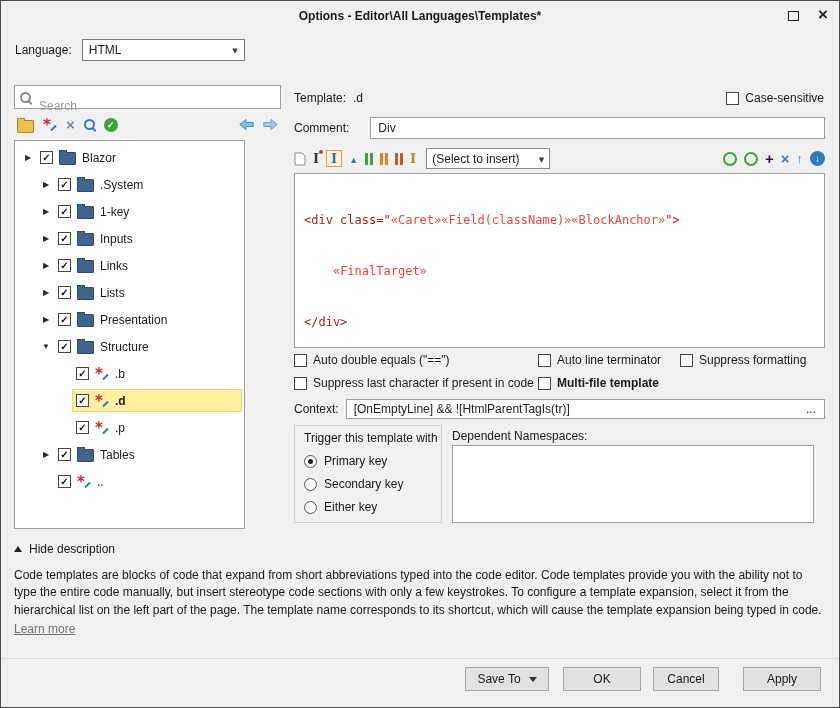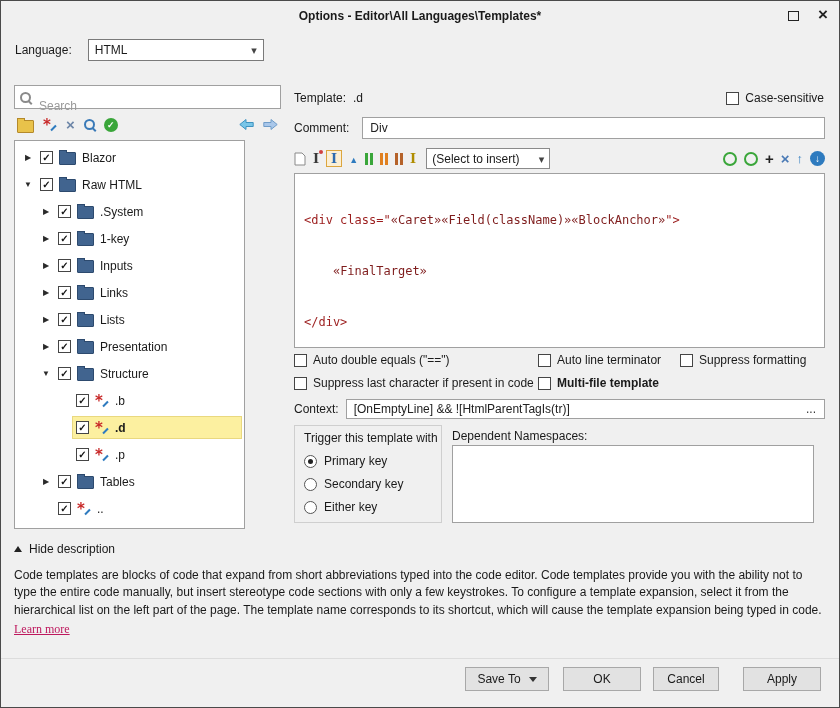--- a/index.html
+++ b/index.html
@@ -11,22 +11,22 @@
   }
   
   .titlebar{height:30px; line-height:30px; text-align:center; font-weight:700; position:relative;}
   .win-btn{position:absolute; top:0; width:28px; height:30px; display:flex; align-items:center; justify-content:center;}
   .win-btn.max{right:32px;}
   .win-btn.close{right:2px;}
   .max-glyph{width:9px; height:8px; border:1px solid #222; display:inline-block;}
   .close-glyph::before{content:"×"; font-size:17px; color:#222; line-height:1;}
   
   .lang-row{position:absolute; top:38px; left:14px; display:flex; align-items:center; gap:10px;}
-  .dropdown{width:176px; height:22px; border:1px solid #7a7a7a; background:#fff; display:flex;
-    align-items:center; justify-content:space-between; padding:0 6px; box-sizing:border-box;margin-left:6px;}
+  .dropdown{width:163px; height:22px; border:1px solid #7a7a7a; background:#fff; display:flex;
+    align-items:center; justify-content:space-between; padding:0 6px; box-sizing:border-box;}
   .dd-caret::before{content:"▾"; color:#444; font-size:11px;}
   
   .search-box{position:absolute; left:13px; top:84px; width:267px; height:24px; background:#fff;
     border:1px solid #a0a0a0; box-sizing:border-box; display:flex; align-items:center; padding:0 5px; gap:6px;}
   .search-input{flex:1; border:0; outline:0; background:transparent; font:12px "Liberation Sans",sans-serif; color:#c2410c;margin-top:17px;}
   .search-input::placeholder{color:#9a9a9a;}
   .mag{width:7px; height:7px; border:2px solid #8a8a8a; border-radius:50%; position:relative; display:inline-block; flex:0 0 auto;}
   .mag::after{content:""; position:absolute; left:7px; top:6px; width:2px; height:5px; background:#8a8a8a; transform:rotate(-45deg);}
   .mag.blue{border-color:#3a7ab8;}
   .mag.blue::after{background:#3a7ab8;}
@@ -62,21 +62,21 @@
   .tree-label{white-space:nowrap;}
   
   .cb{width:13px; height:13px; border:1px solid #454545; background:#fff; box-sizing:border-box;
     display:flex; align-items:center; justify-content:center; font-size:10px; font-weight:700; color:#111; flex:0 0 13px;}
   .cb.checked::before{content:"✓";}
   .radio{width:13px; height:13px; border:1px solid #555; border-radius:50%; background:#fff; box-sizing:border-box; position:relative; flex:0 0 13px;}
   .radio.selected::after{content:""; position:absolute; left:3px; top:3px; width:5px; height:5px; border-radius:50%; background:#222;}
   
   .tpl-header{position:absolute; left:293px; top:90px; font-weight:400; display:flex; gap:7px;}
   .case-row{position:absolute; top:90px; right:15px; display:flex; align-items:center; gap:6px;}
-  .comment-row{position:absolute; left:293px; top:116px; right:14px; display:flex; align-items:center; gap:13px;}
+  .comment-row{position:absolute; left:293px; top:116px; right:14px; display:flex; align-items:center; gap:21px;}
   .text-field{flex:1; height:22px; border:1px solid #a0a0a0; background:#fff; box-sizing:border-box;
     display:flex; align-items:center; padding:0 5px;}
   .text-field input{flex:1; border:0; outline:0; font:12px "Liberation Sans",sans-serif; color:#222; background:transparent;}
   
   .editor-toolbar{position:absolute; left:293px; top:145px; right:14px; height:25px; display:flex; align-items:center; gap:7px;}
   .et-spacer{flex:1;}
   .ibeam{position:relative; line-height:1;}
   .ibeam::before{content:"I"; font-family:"DejaVu Serif",serif; font-weight:700; font-size:13px; color:#3a3a3a;}
   .ibeam.red::after{content:""; position:absolute; right:-4px; top:-2px; width:4px; height:4px; background:#d04040; border-radius:50%;}
   .ibeam.blue::before{color:#2e6bb0;}
@@ -94,40 +94,40 @@
   .x-blue::before{content:"×"; font-size:15px; font-weight:700; color:#4a7ab5; line-height:1;}
   .up-glyph::before{content:"↑"; font-size:13px; font-weight:700; color:#2e7bbf; line-height:1;}
   .down-circle{width:15px; height:15px; border-radius:50%; background:#2e7bbf; color:#fff; display:flex;
     align-items:center; justify-content:center; font-size:10px; font-weight:700;}
   .down-circle::before{content:"↓";}
   
   .code-editor{position:absolute; left:293px; top:172px; right:14px; height:175px; background:#fff;
     border:1px solid #a0a0a0; box-sizing:border-box; padding:4px 9px;
     font-family:"DejaVu Sans Mono",monospace; font-size:12px; line-height:17px; white-space:pre;}
   .tok-tag{color:#9b1c1c;}
-  .tok-field{color:#7f1d1d;}
+  .tok-field{color:#ef4444;}
   
   .opt{position:absolute; display:flex; align-items:center; gap:6px; white-space:nowrap;}
   
   .context-row{position:absolute; left:293px; top:398px; right:14px; display:flex; align-items:center; gap:7px;}
   .context-browse{padding:0 3px; color:#333;}
   
   .trigger-group{position:absolute; left:293px; top:424px; width:148px; height:98px; border:1px solid #cfcfcf;
     box-sizing:border-box; padding:5px 9px;}
   .trigger-title{margin-bottom:9px; white-space:nowrap;}
   .radio-row{display:flex; align-items:center; gap:7px; margin-bottom:9px;}
   .ns-label{position:absolute; left:451px; top:428px;}
   .ns-list{position:absolute; left:451px; top:444px; width:362px; height:78px; background:#fff;
     border:1px solid #a0a0a0; box-sizing:border-box;}
   
   .description{position:absolute; left:13px; top:541px; width:814px;}
   .desc-toggle{display:flex; align-items:center; gap:7px; margin-bottom:11px;}
   .tri-up{width:0; height:0; border-left:4px solid transparent; border-right:4px solid transparent; border-bottom:6px solid #222;}
   .desc-body{line-height:1.44; color:#1a1a1a;}
-  .learn-more{color:#be185d; text-decoration:underline; display:inline-block; margin-top:3px;font-family:Liberation Serif, serif;}
+  .learn-more{color:#737373; text-decoration:underline; display:inline-block; margin-top:3px;}
   
   .footer-line{position:absolute; left:0; right:0; top:657px; border-top:1px solid #dcdcdc;}
   .btn{position:absolute; top:666px; height:24px; background:#e2e2e2; border:1px solid #a8a8a8;
     display:flex; align-items:center; justify-content:center; box-sizing:border-box; gap:8px;}
   .btn-caret{width:0; height:0; border-left:4px solid transparent; border-right:4px solid transparent; border-top:5px solid #333;}
   #btn-saveto{left:464px; width:84px;}
   #btn-ok{left:562px; width:78px;}
   #btn-cancel{left:652px; width:66px;}
   #btn-apply{left:742px; width:78px;}
 </style>
@@ -174,28 +174,20 @@
       </svg>
   </div>
 
   <div class="tree">
     <div class="tree-row lvl0">
       <span class="expander collapsed"></span>
       <span class="content">
           <span class="cb checked"></span>
           <span class="folder-icon"></span>
           <span class="tree-label">Blazor</span>
-        </span>
-    </div>
-    <div class="tree-row lvl0">
-      <span class="expander expanded"></span>
-      <span class="content">
-          <span class="cb checked"></span>
-          <span class="folder-icon"></span>
-          <span class="tree-label">Raw HTML</span>
         </span>
     </div>
     <div class="tree-row lvl1">
       <span class="expander collapsed"></span>
       <span class="content">
           <span class="cb checked"></span>
           <span class="folder-icon"></span>
           <span class="tree-label">.System</span>
         </span>
     </div>

